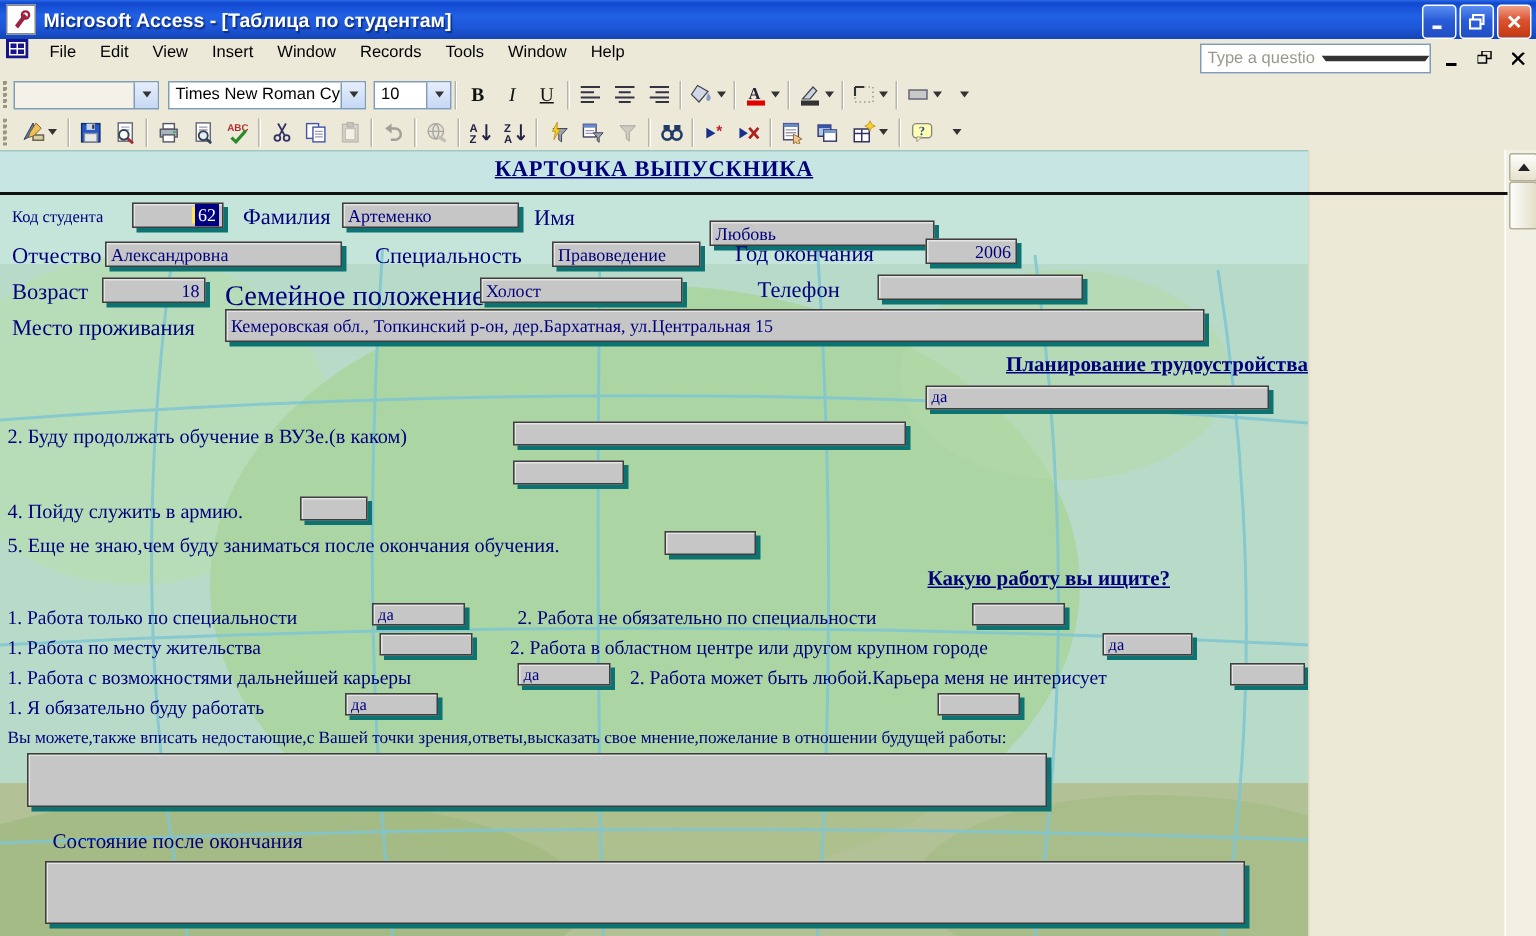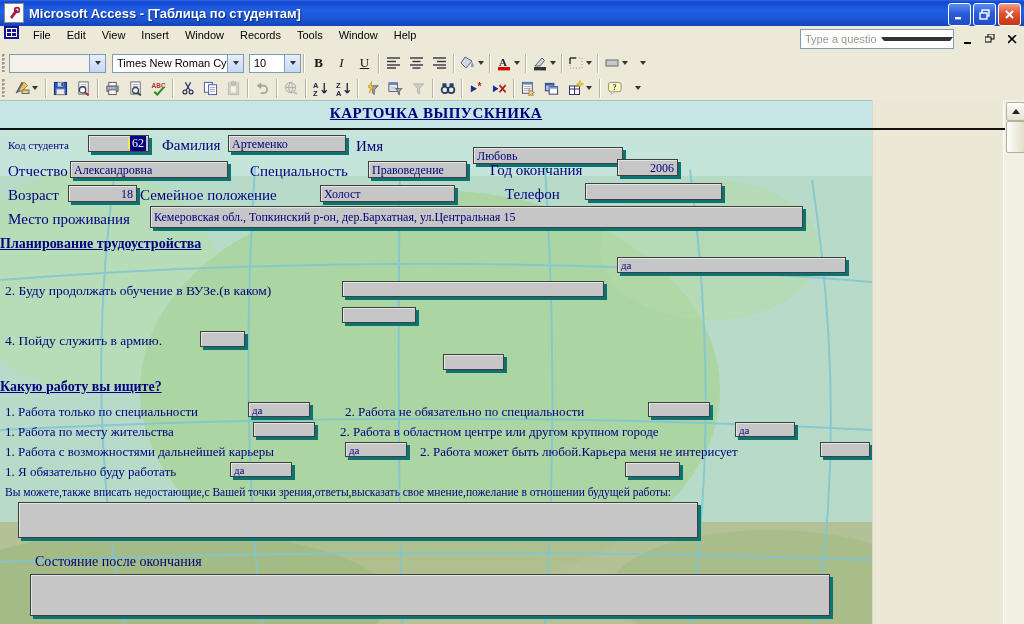--- a/index.html
+++ b/index.html
@@ -64,21 +64,21 @@
     border:1px solid #b5b09a;border-radius:2px;}
   .up-tri{width:0;height:0;border-left:4px solid transparent;border-right:4px solid transparent;border-bottom:5px solid #222;}
 
   
   .lbl{position:absolute;color:#00007d;font-family:"Liberation Serif","DejaVu Serif",serif;white-space:nowrap;z-index:2;}
   .fld{position:absolute;z-index:2;background:#c6c6c6;border:1px solid #3f3f3f;box-sizing:border-box;
     box-shadow:3px 3px 0 #0d7272,inset 1px 1px 0 rgba(255,255,255,.55);
     font-family:Liberation Serif, serif;font-size:12px;color:#00007d;
     padding:1px 3px;overflow:hidden;white-space:nowrap;}
   .fld.r{text-align:right;}
-  .sect{position:absolute;left:0;width:872px;text-align:left;z-index:2;color:#00007d;font-weight:bold;
+  .sect{position:absolute;left:0;width:872px;text-align:right;z-index:2;color:#00007d;font-weight:bold;
     text-decoration:underline;font-size:14px;font-family:"Liberation Serif","DejaVu Serif",serif;}
   .caret{display:inline-block;width:2px;height:11px;background:#ffe84a;vertical-align:-1px;}
   .sel{background:#000080;color:#fff;padding:0 2px;}
 </style>
 </head>
 <body>
 
 <div id="screen">
 
   <div class="titlebar">
@@ -512,40 +512,41 @@
 
         <div class="lbl" style="left:8px;top:33px;font-size:15px;">Отчество</div>
         <div class="fld" style="left:70px;top:31px;width:158px;height:17px;">Александровна</div>
         <div class="lbl" style="left:250px;top:33px;font-size:15px;text-align:center;">Специальность</div>
         <div class="fld" style="left:368px;top:31px;width:99px;height:17px;">Правоведение</div>
         <div class="lbl" style="left:490px;top:32px;font-size:15px;">Год окончания</div>
         <div class="fld r" style="left:617px;top:29px;width:61px;height:17px;">2006</div>
 
         <div class="lbl" style="left:8px;top:57px;font-size:15px;">Возраст</div>
         <div class="fld r" style="left:68px;top:55px;width:69px;height:17px;padding-left:36px;">18</div>
-        <div class="lbl" style="left:140px;top:57px;font-size:15px;text-align:center;">Семейное положение</div>
+        <div class="lbl" style="left:150px;top:57px;font-size:19px;text-align:center;">Семейное положение</div>
         <div class="fld" style="left:320px;top:55px;width:135px;height:17px;">Холост</div>
         <div class="lbl" style="left:505px;top:56px;font-size:15px;">Телефон</div>
         <div class="fld" style="left:585px;top:53px;width:137px;height:17px;"></div>
 
         <div class="lbl" style="left:8px;top:81px;font-size:15px;">Место проживания</div>
         <div class="fld" style="left:150px;top:76px;width:653px;height:22px;padding-top:3px;">Кемеровская обл., Топкинский р-он, дер.Бархатная, ул.Центральная 15</div>
 
         <div class="sect" style="top:106px;">Планирование трудоустройства</div>
 
         <div class="fld" style="left:617px;top:127px;width:229px;height:16px;font-size:11px;">да</div>
 
         <div class="lbl" style="left:5px;top:153px;font-size:13.5px;">2. Буду продолжать обучение в ВУЗе.(в каком)</div>
         <div class="fld" style="left:342px;top:151px;width:262px;height:16px;font-size:11px;"></div>
 
         <div class="fld" style="left:342px;top:177px;width:74px;height:16px;font-size:11px;"></div>
 
         <div class="lbl" style="left:5px;top:203px;font-size:13.5px;">4. Пойду служить в армию.</div>
         <div class="fld" style="left:200px;top:201px;width:45px;height:16px;font-size:11px;"></div>
 
+        <div class="lbl" style="left:5px;top:226px;font-size:13.5px;">5. Еще не знаю,чем буду заниматься после окончания обучения.</div>
         <div class="fld" style="left:443px;top:224px;width:61px;height:16px;font-size:11px;"></div>
 
         <div class="sect" style="top:249px;width:780px;">Какую работу вы ищите?</div>
 
         <div class="lbl" style="left:5px;top:274px;font-size:13px;">1. Работа только по специальности</div>
         <div class="fld" style="left:248px;top:272px;width:62px;height:15px;font-size:11px;">да</div>
         <div class="lbl" style="left:345px;top:274px;font-size:13px;">2. Работа не обязательно по специальности</div>
         <div class="fld" style="left:648px;top:272px;width:62px;height:15px;font-size:11px;"></div>
 
         <div class="lbl" style="left:5px;top:294px;font-size:13px;">1. Работа по месту жительства</div>

